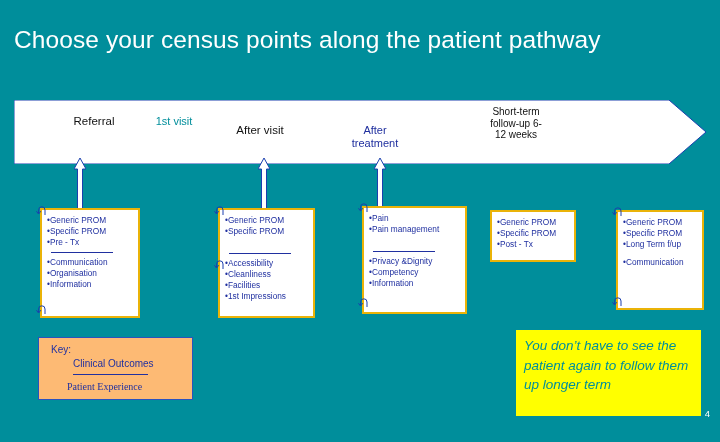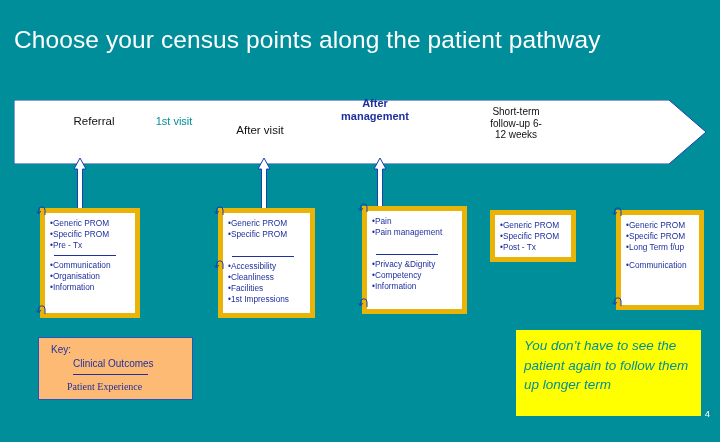--- a/index.html
+++ b/index.html
@@ -57,21 +57,21 @@
   .vconn {
     position: absolute;
     width: 12px;
   }
   .vconn svg { display: block; }
 
   
   .box {
     position: absolute;
     background: #ffffff;
-    border: 5px solid #eab308;
+    border: 2px solid #eab308;
     box-sizing: border-box;
     padding: 5px 4px 4px 5px;
   }
   .box ul {
     margin: 0;
     padding: 0;
     list-style: none;
   }
   .box li {
     font-size: 8.3px;
@@ -185,23 +185,23 @@
       <polygon points="0,0 655,0 692,32 655,64 0,64" fill="#ffffff" stroke="#1a3fae" stroke-width="1"></polygon>
     </svg>
   </div>
 
   <div class="phase-label black" style="left:46px; top:115px; width:96px;">Referral</div>
 
   <div class="phase-label teal" style="left:128px; top:115px; width:92px;">1st visit</div>
 
   <div class="phase-label black" style="left:212px; top:124px; width:96px;">After visit</div>
 
-  <div class="phase-label navy" style="left:330px; top:97px; width:90px;font-weight:bold;">
+  <div class="phase-label navy" style="left:330px; top:124px; width:90px;">
     <div>After</div>
-    <div>management</div>
+    <div>treatment</div>
   </div>
 
   <div class="phase-label black" style="left:462px; top:106px; width:108px; font-weight:normal; font-size:10px;">
     <div>Short-term</div>
     <div>follow-up 6-</div>
     <div>12 weeks</div>
   </div>
 
 
   <div class="vconn" style="left:74px; top:158px; height:54px;">

